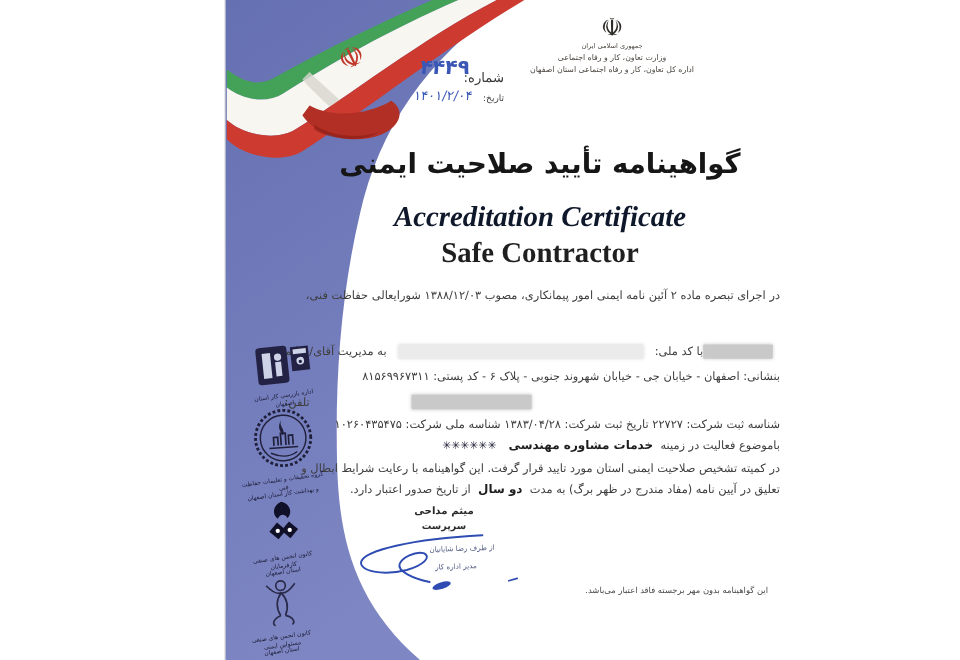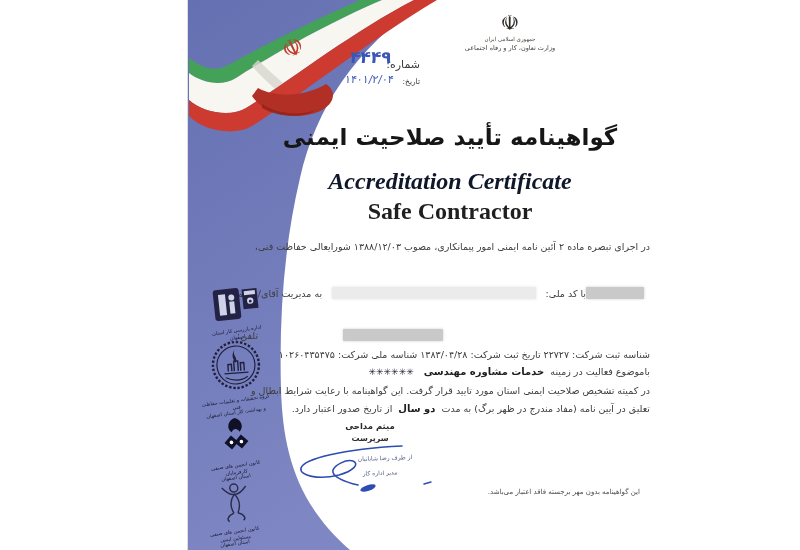--- a/index.html
+++ b/index.html
@@ -88,20 +88,21 @@
     <path d="M252,96 C262,112 292,122 318,112 C334,105 338,92 326,84 C310,94 280,100 258,88 Z" fill="#b12f24"></path>
     <path d="M262,104 C276,114 300,116 316,110 C304,118 278,118 262,108 Z" fill="#8f2018" opacity="0.7"></path>
 
     <text x="293" y="56" font-size="24" fill="#c0392b" text-anchor="middle" transform="rotate(-26 293 48)" font-family="DejaVu Sans, sans-serif">☫</text>
   </svg>
 
   <div class="abs ministry">
     <div class="emblem">☫</div>
     <div class="l1 rtl">جمهوری اسلامی ایران</div>
     <div class="l2 rtl">وزارت تعاون، کار و رفاه اجتماعی</div>
+    <div class="l3 rtl">اداره کل تعاون، کار و رفاه اجتماعی استان اصفهان</div>
   </div>
 
   <div class="abs serial-label rtl">شماره:</div>
   <div class="abs serial-value">۴۴۴۹</div>
   <div class="abs date-label rtl">تاریخ:</div>
   <div class="abs date-value">۱۴۰۱/۲/۰۴</div>
 
   <div class="abs title-fa rtl">گواهینامه تأیید صلاحیت ایمنی</div>
   <div class="abs title-en1">Accreditation Certificate</div>
   <div class="abs title-en2">Safe Contractor</div>
@@ -109,20 +110,21 @@
   <div class="abs bline b1">در اجرای تبصره ماده ۲ آئین نامه ایمنی امور پیمانکاری، مصوب ۱۳۸۸/۱۲/۰۳ شورایعالی حفاظت فنی،</div>
 
 
   <div class="abs b3">
     <span class="rtl">به مدیریت آقای/ خانم</span>
     <span class="redact name"></span>
     <span class="rtl">با کد ملی:</span>
     <span class="redact code" style="margin-right:6px;"></span>
   </div>
 
+  <div class="abs bline b4">بنشانی: اصفهان - خیابان جی - خیابان شهروند جنوبی - پلاک ۶ - کد پستی: ۸۱۵۶۹۹۶۷۳۱۱</div>
 
   <div class="abs b5-label">تلفن:</div>
   <div class="abs redact b5-box"></div>
 
   <div class="abs bline b6">شناسه ثبت شرکت: ۲۲۷۲۷ تاریخ ثبت شرکت: ۱۳۸۳/۰۴/۲۸ شناسه ملی شرکت: ۱۰۲۶۰۴۳۵۴۷۵</div>
 
   <div class="abs bline b7">
     <span>باموضوع فعالیت در زمینه</span>
     <span class="activity">خدمات مشاوره مهندسی</span>
     <span class="symbols">✳✳✳✳✳✳</span>

